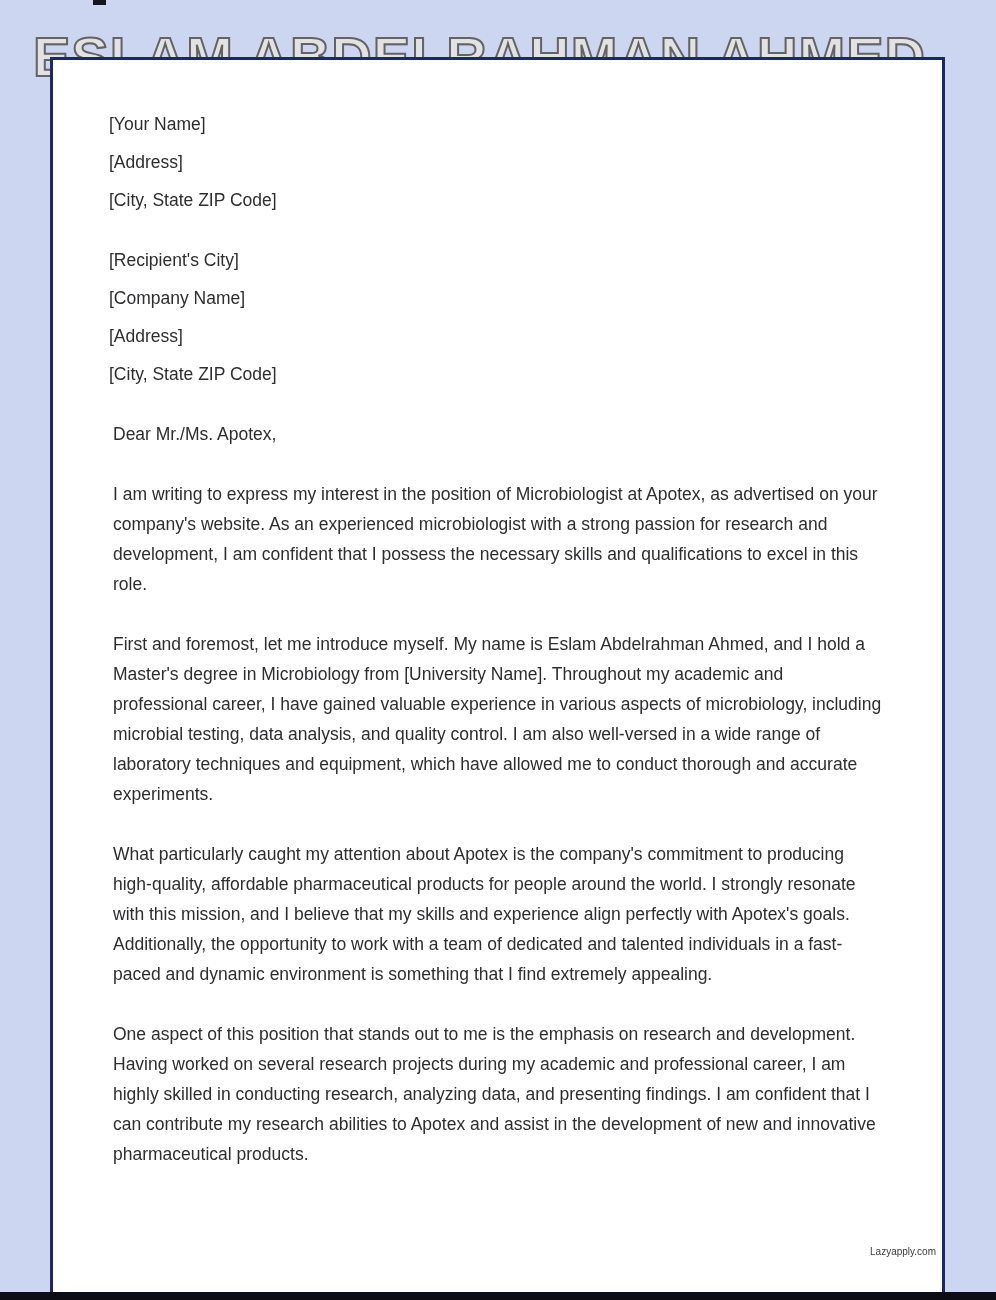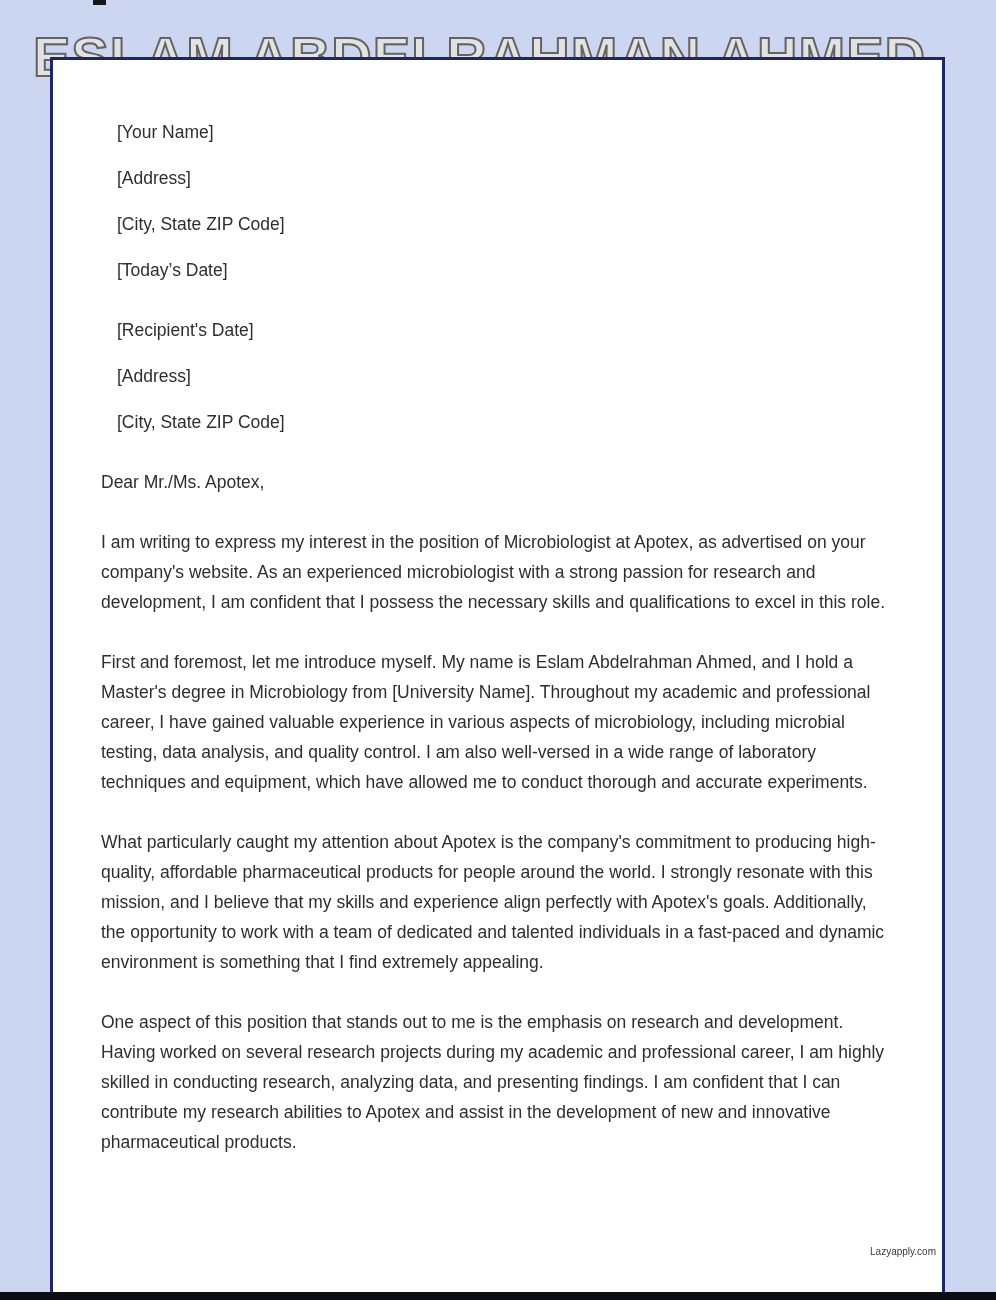--- a/index.html
+++ b/index.html
@@ -46,24 +46,24 @@
     border: 3px solid #1c2766;
     border-bottom: none;
   }
   .letter-body {
     padding: 41px 48px 60px 48px;
     font-size: 17.5px;
     line-height: 30px;
     color: #2e2e30;
   }
   .letter-body p {
-    margin: 0;
+    margin: 12px;
   }
   .block p {
-    margin: 16px;
+    margin: 8px;
   }
   .recipient-block,
   .greeting,
   .para {
     margin-top: 30px !important;
   }
   .watermark {
     position: absolute;
     top: 1246px;
     right: 60px;
@@ -86,25 +86,25 @@
 
 <h1 class="header-name">ESLAM ABDELRAHMAN AHMED</h1>
 
 <div class="document">
   <div class="letter-body">
 
     <div class="block sender-block">
       <p>[Your Name]</p>
       <p>[Address]</p>
       <p>[City, State ZIP Code]</p>
-      <p>[Today’s Date]</p>
     </div>
 
     <div class="block recipient-block">
-      <p>[Recipient's Date]</p>
+      <p>[Recipient's City]</p>
+      <p>[Company Name]</p>
       <p>[Address]</p>
       <p>[City, State ZIP Code]</p>
     </div>
 
     <p class="greeting">Dear Mr./Ms. Apotex,</p>
 
     <p class="para">I am writing to express my interest in the position of Microbiologist at Apotex, as advertised on your company's website. As an experienced microbiologist with a strong passion for research and development, I am confident that I possess the necessary skills and qualifications to excel in this role.</p>
     <p class="para">First and foremost, let me introduce myself. My name is Eslam Abdelrahman Ahmed, and I hold a Master's degree in Microbiology from [University Name]. Throughout my academic and professional career, I have gained valuable experience in various aspects of microbiology, including microbial testing, data analysis, and quality control. I am also well-versed in a wide range of laboratory techniques and equipment, which have allowed me to conduct thorough and accurate experiments.</p>
     <p class="para">What particularly caught my attention about Apotex is the company's commitment to producing high-quality, affordable pharmaceutical products for people around the world. I strongly resonate with this mission, and I believe that my skills and experience align perfectly with Apotex's goals. Additionally, the opportunity to work with a team of dedicated and talented individuals in a fast-paced and dynamic environment is something that I find extremely appealing.</p>
     <p class="para">One aspect of this position that stands out to me is the emphasis on research and development. Having worked on several research projects during my academic and professional career, I am highly skilled in conducting research, analyzing data, and presenting findings. I am confident that I can contribute my research abilities to Apotex and assist in the development of new and innovative pharmaceutical products.</p>

